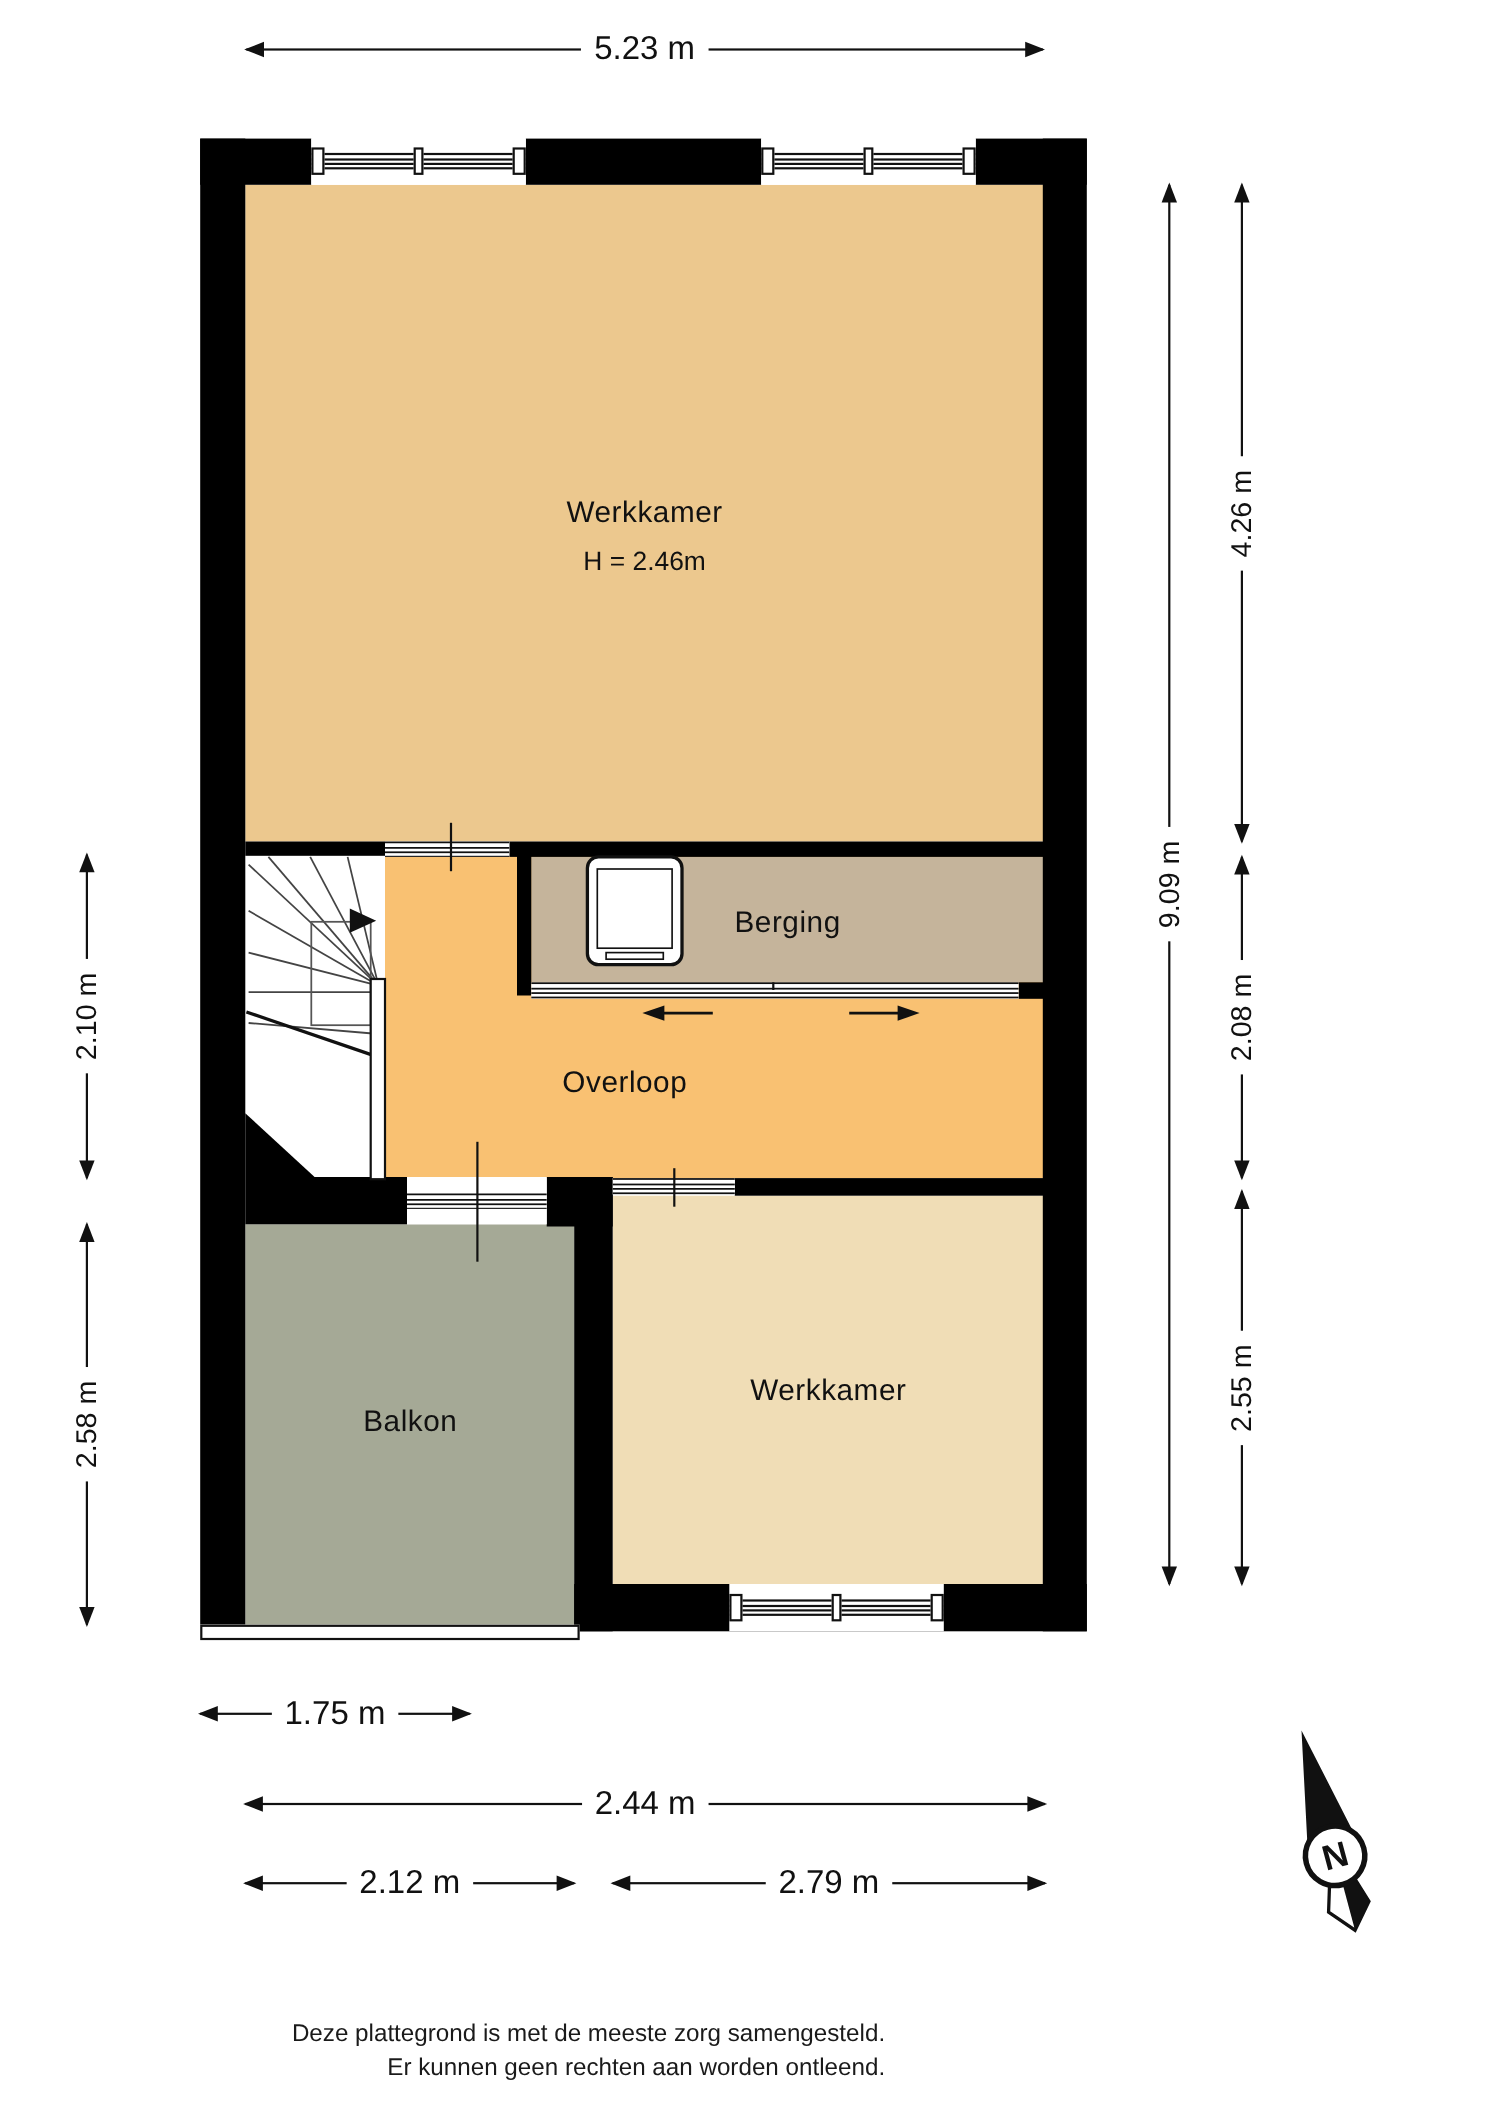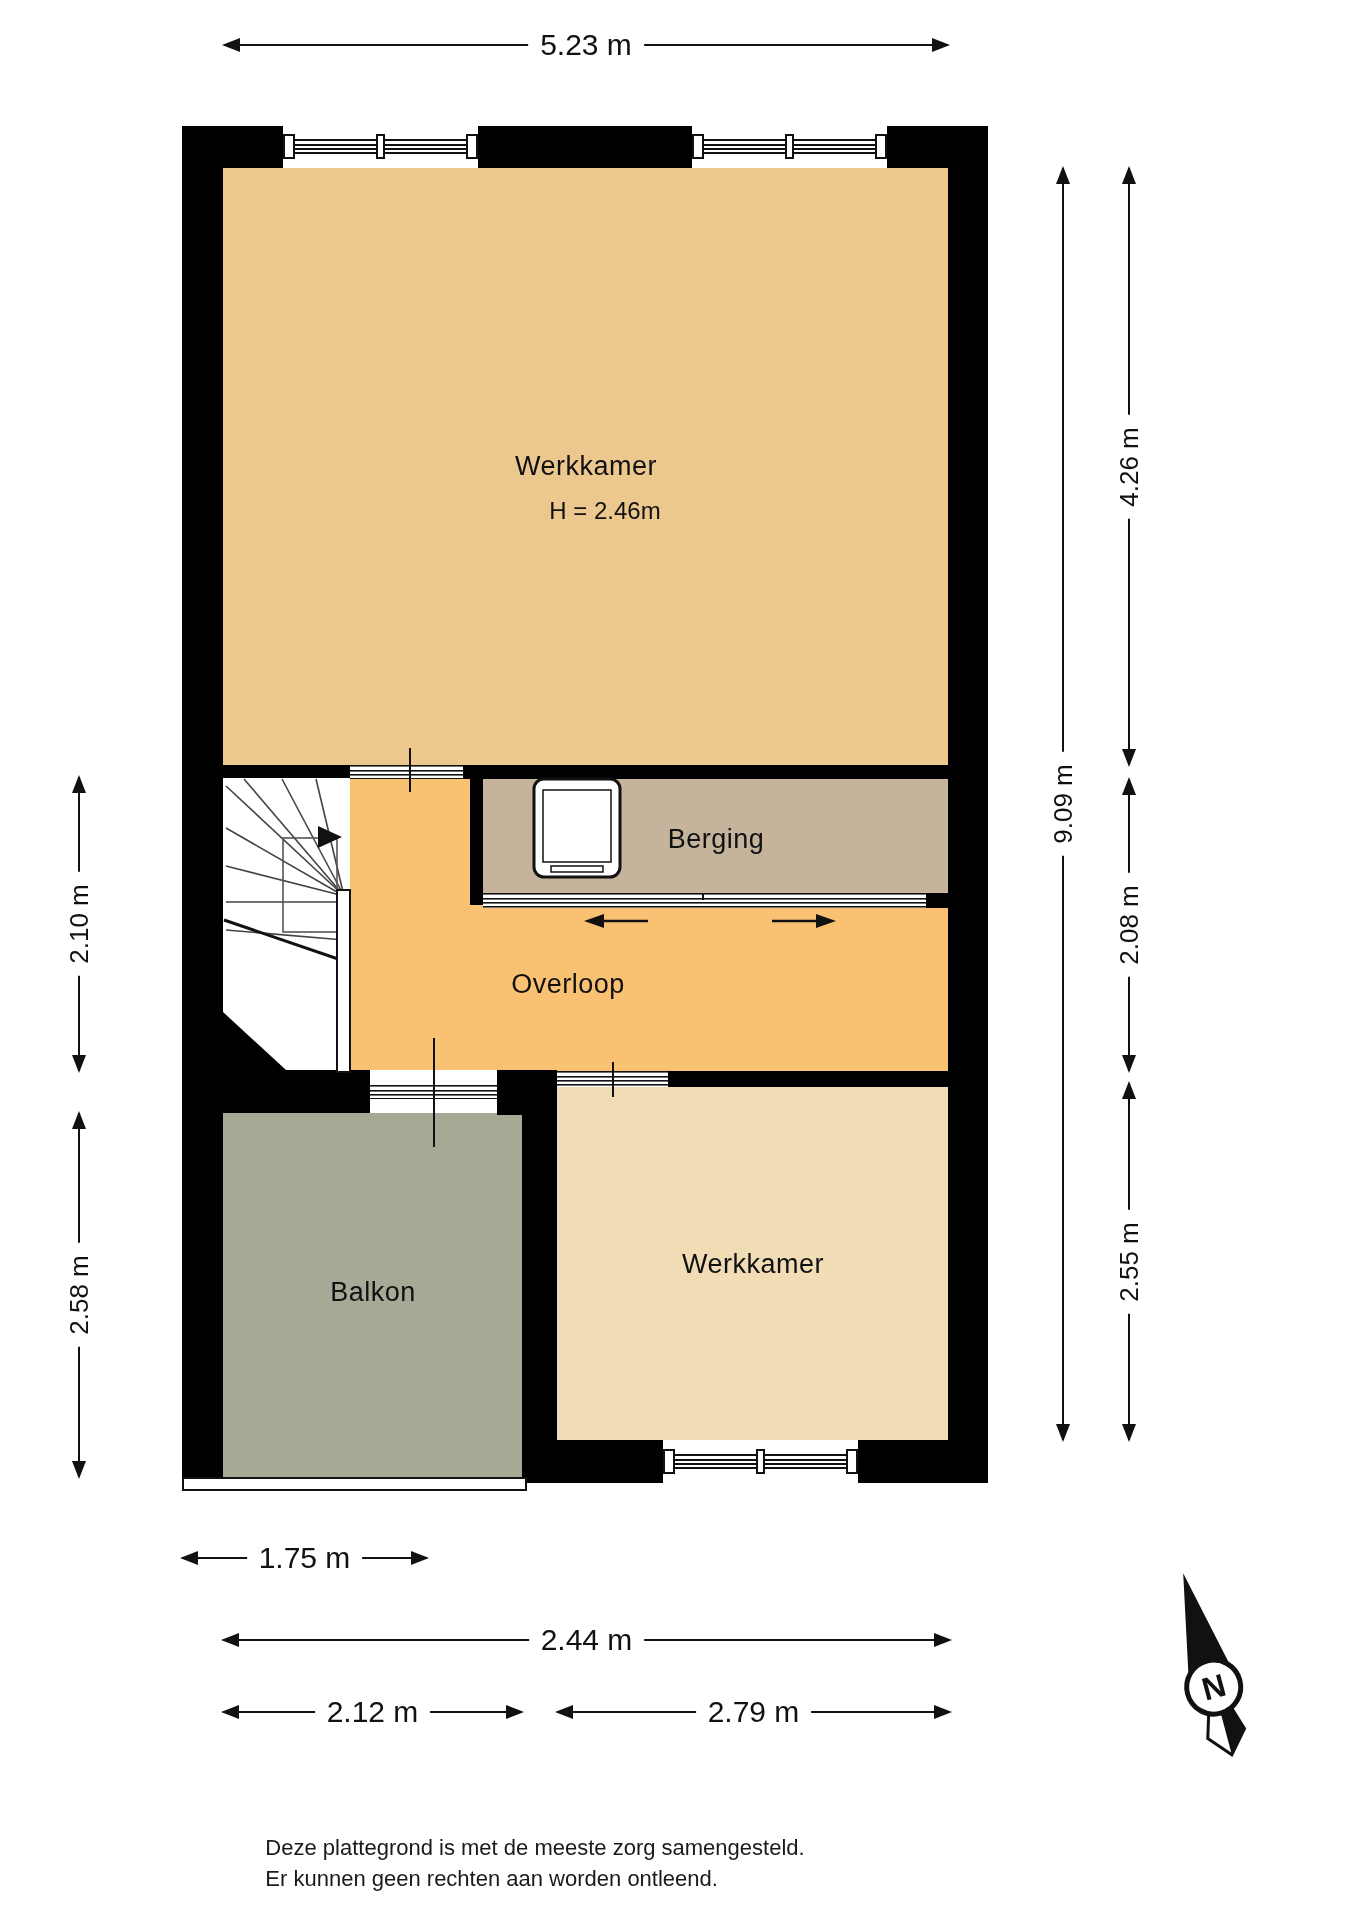--- a/index.html
+++ b/index.html
@@ -1,21 +1,21 @@
 <!DOCTYPE html>
 <html><head>
 <meta charset="utf-8">
 <style>
   html,body{margin:0;padding:0;background:#fff;}
   #canvas{position:relative;width:1358px;height:1920px;background:#fff;overflow:hidden;
           font-family:"Liberation Sans", sans-serif;color:#111;}
   .floor{position:absolute;}
   .wall{position:absolute;background:#000;}
   .room-label{position:absolute;transform:translate(-50%,-50%);font-size:27px;letter-spacing:.5px;white-space:nowrap;}
-  .room-sub{position:absolute;transform:translate(-50%,-50%);font-size:24px;white-space:nowrap;margin-left:19px;}
+  .room-sub{position:absolute;transform:translate(-50%,-50%);font-size:24px;white-space:nowrap;}
   
   .win{position:absolute;background:#fff;}
   .glz{position:absolute;left:0;right:0;height:15px;
        background-image:linear-gradient(#111,#111),linear-gradient(#111,#111),linear-gradient(#111,#111),linear-gradient(#111,#111);
        background-size:100% 2px;background-position:0 0,0 4.5px,0 9px,0 13px;background-repeat:no-repeat;}
   .cap{position:absolute;width:12px;height:25px;background:#fff;border:2px solid #111;box-sizing:border-box;}
   .mul{position:absolute;width:9px;height:25px;background:#fff;border:2px solid #111;box-sizing:border-box;}
   .sill{position:absolute;
        background-image:linear-gradient(#111,#111),linear-gradient(#111,#111),linear-gradient(#111,#111),linear-gradient(#111,#111);
        background-size:100% 1.6px;background-position:0 0,0 4.5px,0 9px,0 13px;background-repeat:no-repeat;}
@@ -29,21 +29,21 @@
   .dimh .ah-r{position:absolute;right:-2px;top:-8px;width:0;height:0;
       border-top:7px solid transparent;border-bottom:7px solid transparent;border-left:18px solid #111;}
   .dimv .ah-t{position:absolute;top:-2px;left:-8px;width:0;height:0;
       border-left:7px solid transparent;border-right:7px solid transparent;border-bottom:18px solid #111;}
   .dimv .ah-b{position:absolute;bottom:-2px;left:-8px;width:0;height:0;
       border-left:7px solid transparent;border-right:7px solid transparent;border-top:18px solid #111;}
   .dimh .lbl{position:absolute;left:50%;top:-1px;transform:translate(-50%,-50%);
       background:#fff;padding:0 12px;font-size:30px;white-space:nowrap;}
   .dimv .lbl{position:absolute;top:50%;left:-1px;transform:translate(-50%,-50%) rotate(-90deg);
       background:#fff;padding:0 12px;font-size:26px;white-space:nowrap;}
-  .footer{position:absolute;left:535px;transform:translateX(-50%);text-align:left;
+  .footer{position:absolute;left:535px;transform:translateX(-50%);text-align:right;
       font-size:22px;line-height:31px;white-space:nowrap;color:#1a1a1a;}
   svg{position:absolute;left:0;top:0;pointer-events:none;}
 </style>
 </head>
 <body>
 
 <div id="canvas">
 
   <div class="floor" style="left:223px;top:168px;width:727px;height:597px;background:#ECC88E;"></div>
   <div class="floor" style="left:350px;top:778px;width:600px;height:293px;background:#F9C172;"></div>

